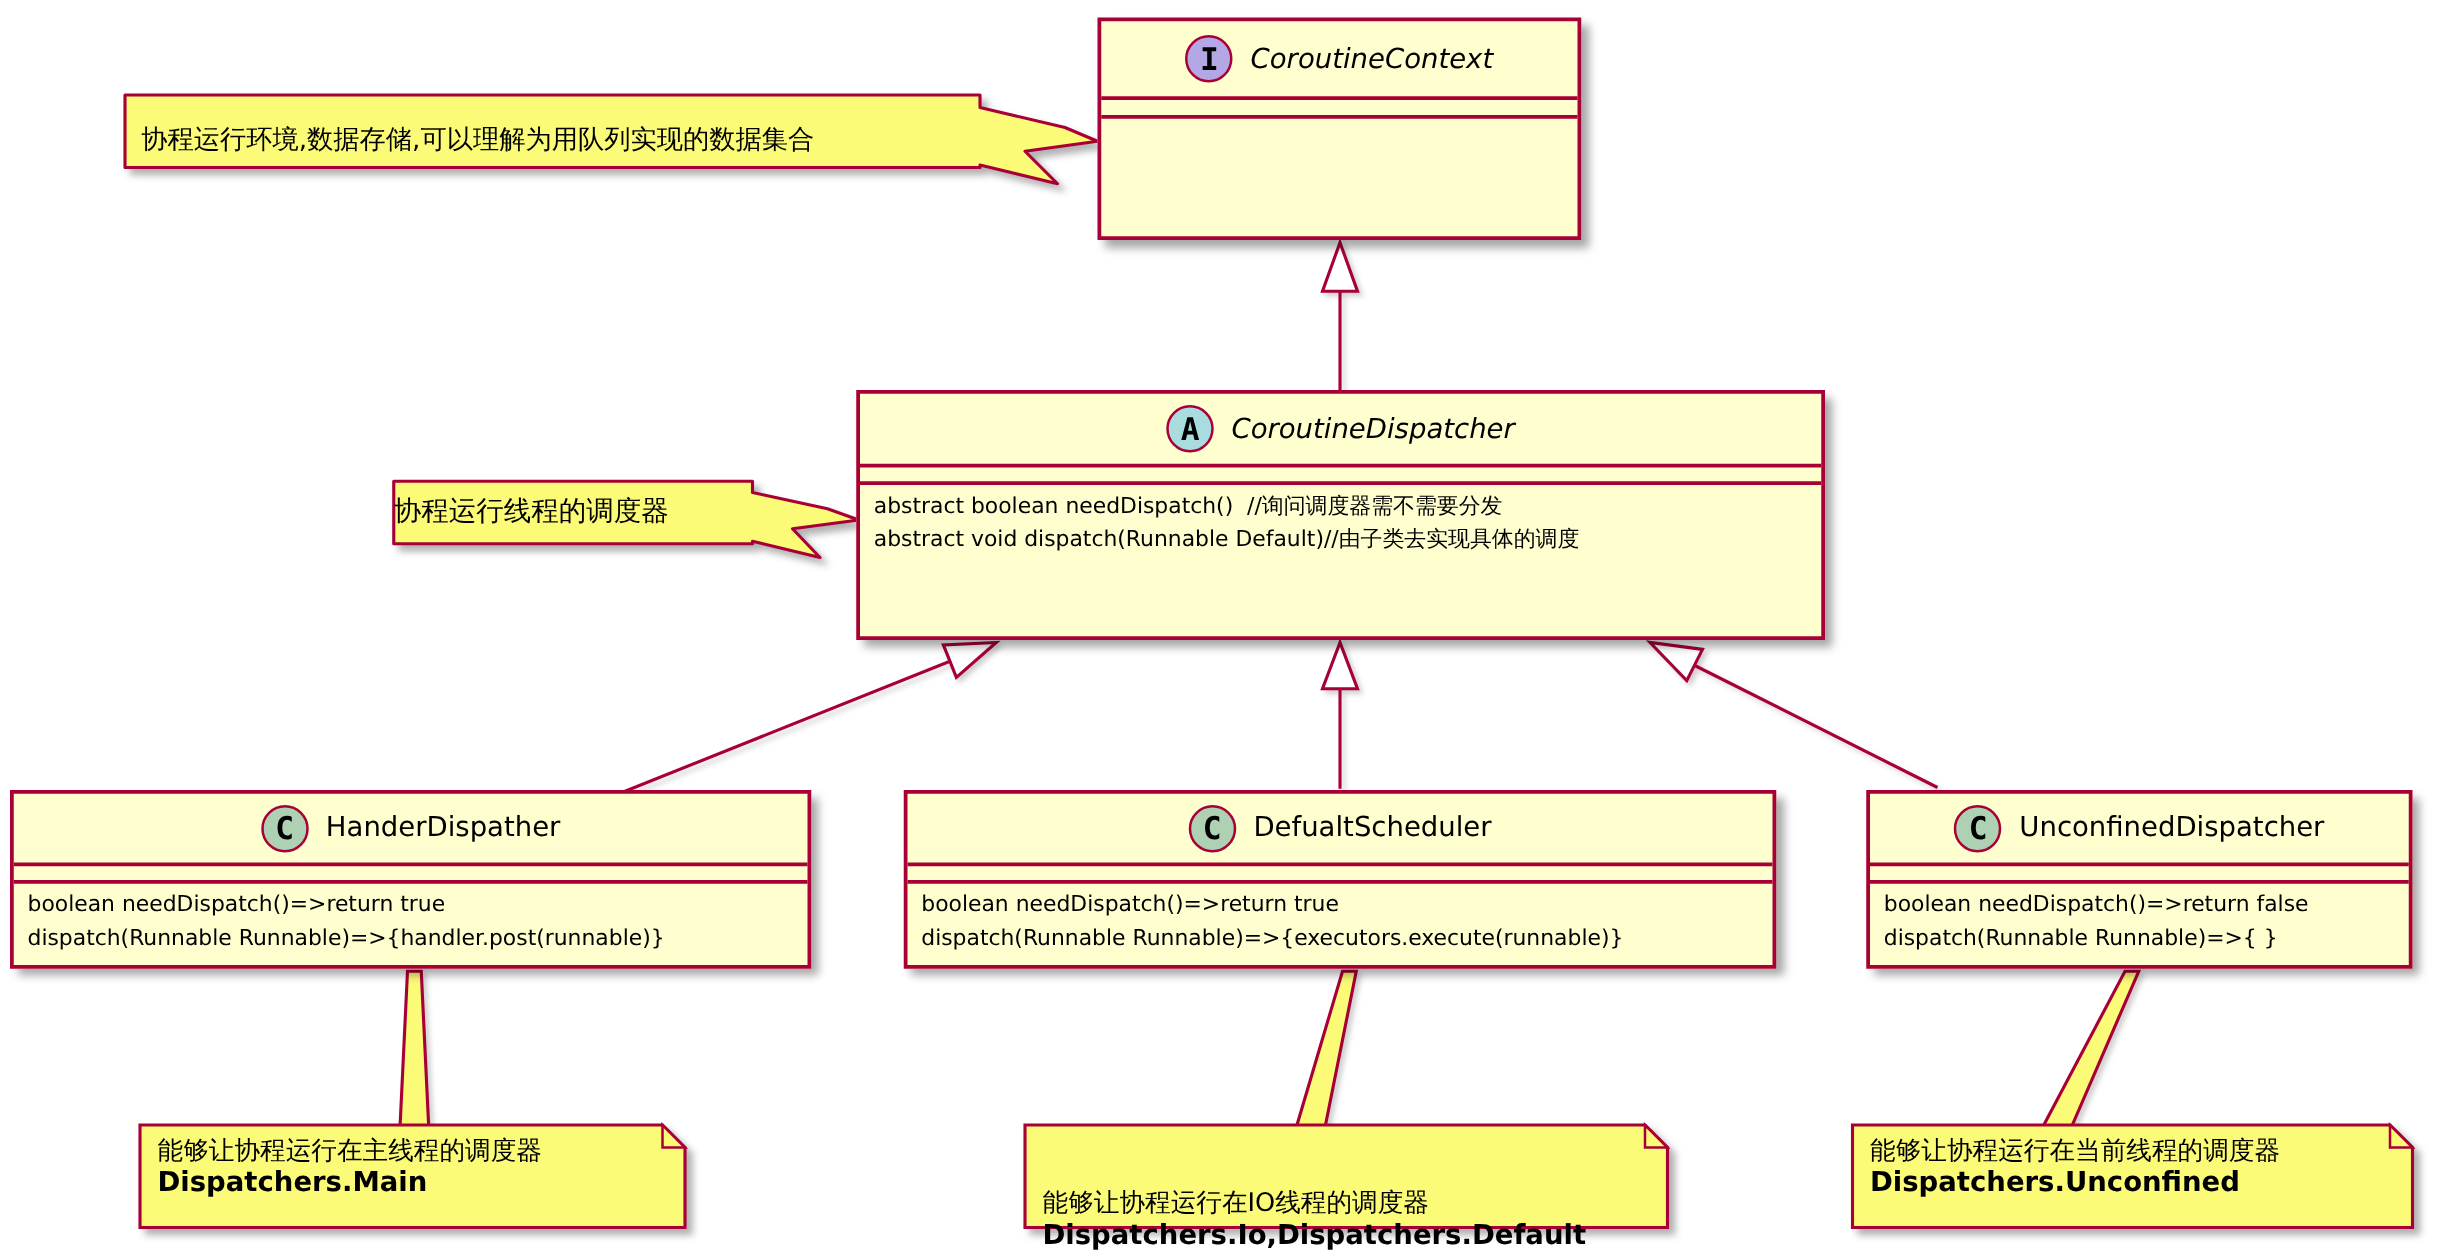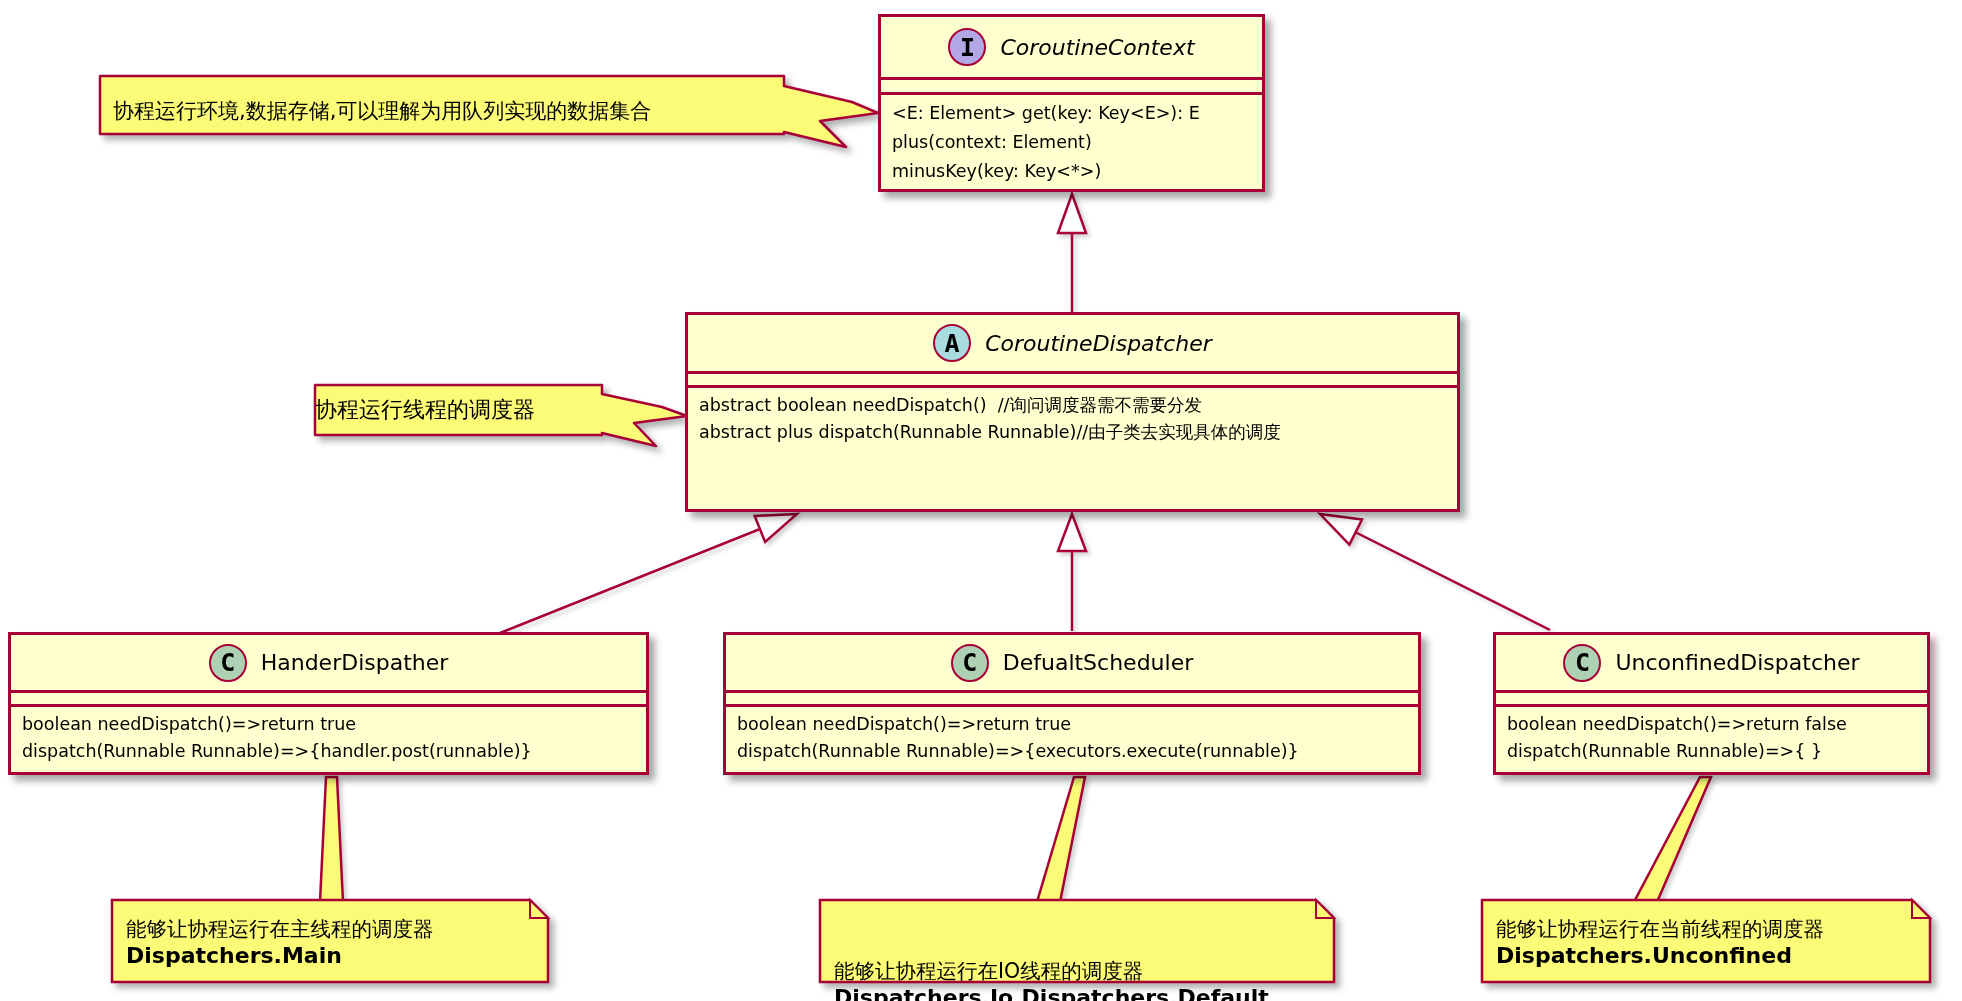--- a/index.html
+++ b/index.html
@@ -39,21 +39,21 @@
   .icon-a { background:#A9DCDF; }
   .icon-c { background:#ADD1B2; }
 
   
   .notetext {
     position:absolute; box-sizing:border-box; display:flex; align-items:center;
     font-size:21px; line-height:1.25; white-space:pre;
   }
   .notestack {
     position:absolute; box-sizing:border-box; display:flex; flex-direction:column;
-    justify-content:center; padding:6px 14px; white-space:pre;border-radius:10px;
+    padding:6px 14px; white-space:pre;border-radius:10px;
   }
   .nline1 { font-size:20.5px; }
   .nline2 { font-size:22px; font-weight:bold; }
 </style>
 </head>
 <body>
 
 <div class="canvas">
 
   <svg class="layer" viewBox="0 0 1962 1001" xmlns="http://www.w3.org/2000/svg">
@@ -91,36 +91,31 @@
       <polygon points="1320,514 1349.4,544.5 1362,519.5" fill="#ffffff"></polygon>
     </g>
   </svg>
 
   <div class="clsbox" style="left:878px; top:14px; width:387px; height:178px;">
     <div class="ctitle" style="height:63px;">
       <span class="sicon icon-i">I</span>
       <span class="cname it">CoroutineContext</span>
     </div>
     <div class="cfields" style="height:15px;"></div>
-    <div class="cmethods" style="line-height:29px;">
-      <div class="mline">&lt;E: Element&gt; get(key: Key&lt;E&gt;): E</div>
-      <div class="mline">plus(context: Element)</div>
-      <div class="mline">minusKey(key: Key&lt;*&gt;)</div>
-    </div>
   </div>
 
   <div class="clsbox" style="left:685px; top:312px; width:775px; height:200px;">
     <div class="ctitle" style="height:59px;">
       <span class="sicon icon-a">A</span>
       <span class="cname it">CoroutineDispatcher</span>
     </div>
     <div class="cfields" style="height:14px;"></div>
     <div class="cmethods" style="line-height:27px;">
       <div class="mline">abstract boolean needDispatch()  //询问调度器需不需要分发</div>
-      <div class="mline">abstract plus dispatch(Runnable Runnable)//由子类去实现具体的调度</div>
+      <div class="mline">abstract void dispatch(Runnable Default)//由子类去实现具体的调度</div>
       <div class="mline"></div>
     </div>
   </div>
 
   <div class="clsbox" style="left:8px; top:632px; width:641px; height:143px;">
     <div class="ctitle" style="height:58px;">
       <span class="sicon icon-c">C</span>
       <span class="cname">HanderDispather</span>
     </div>
     <div class="cfields" style="height:14px;"></div>

